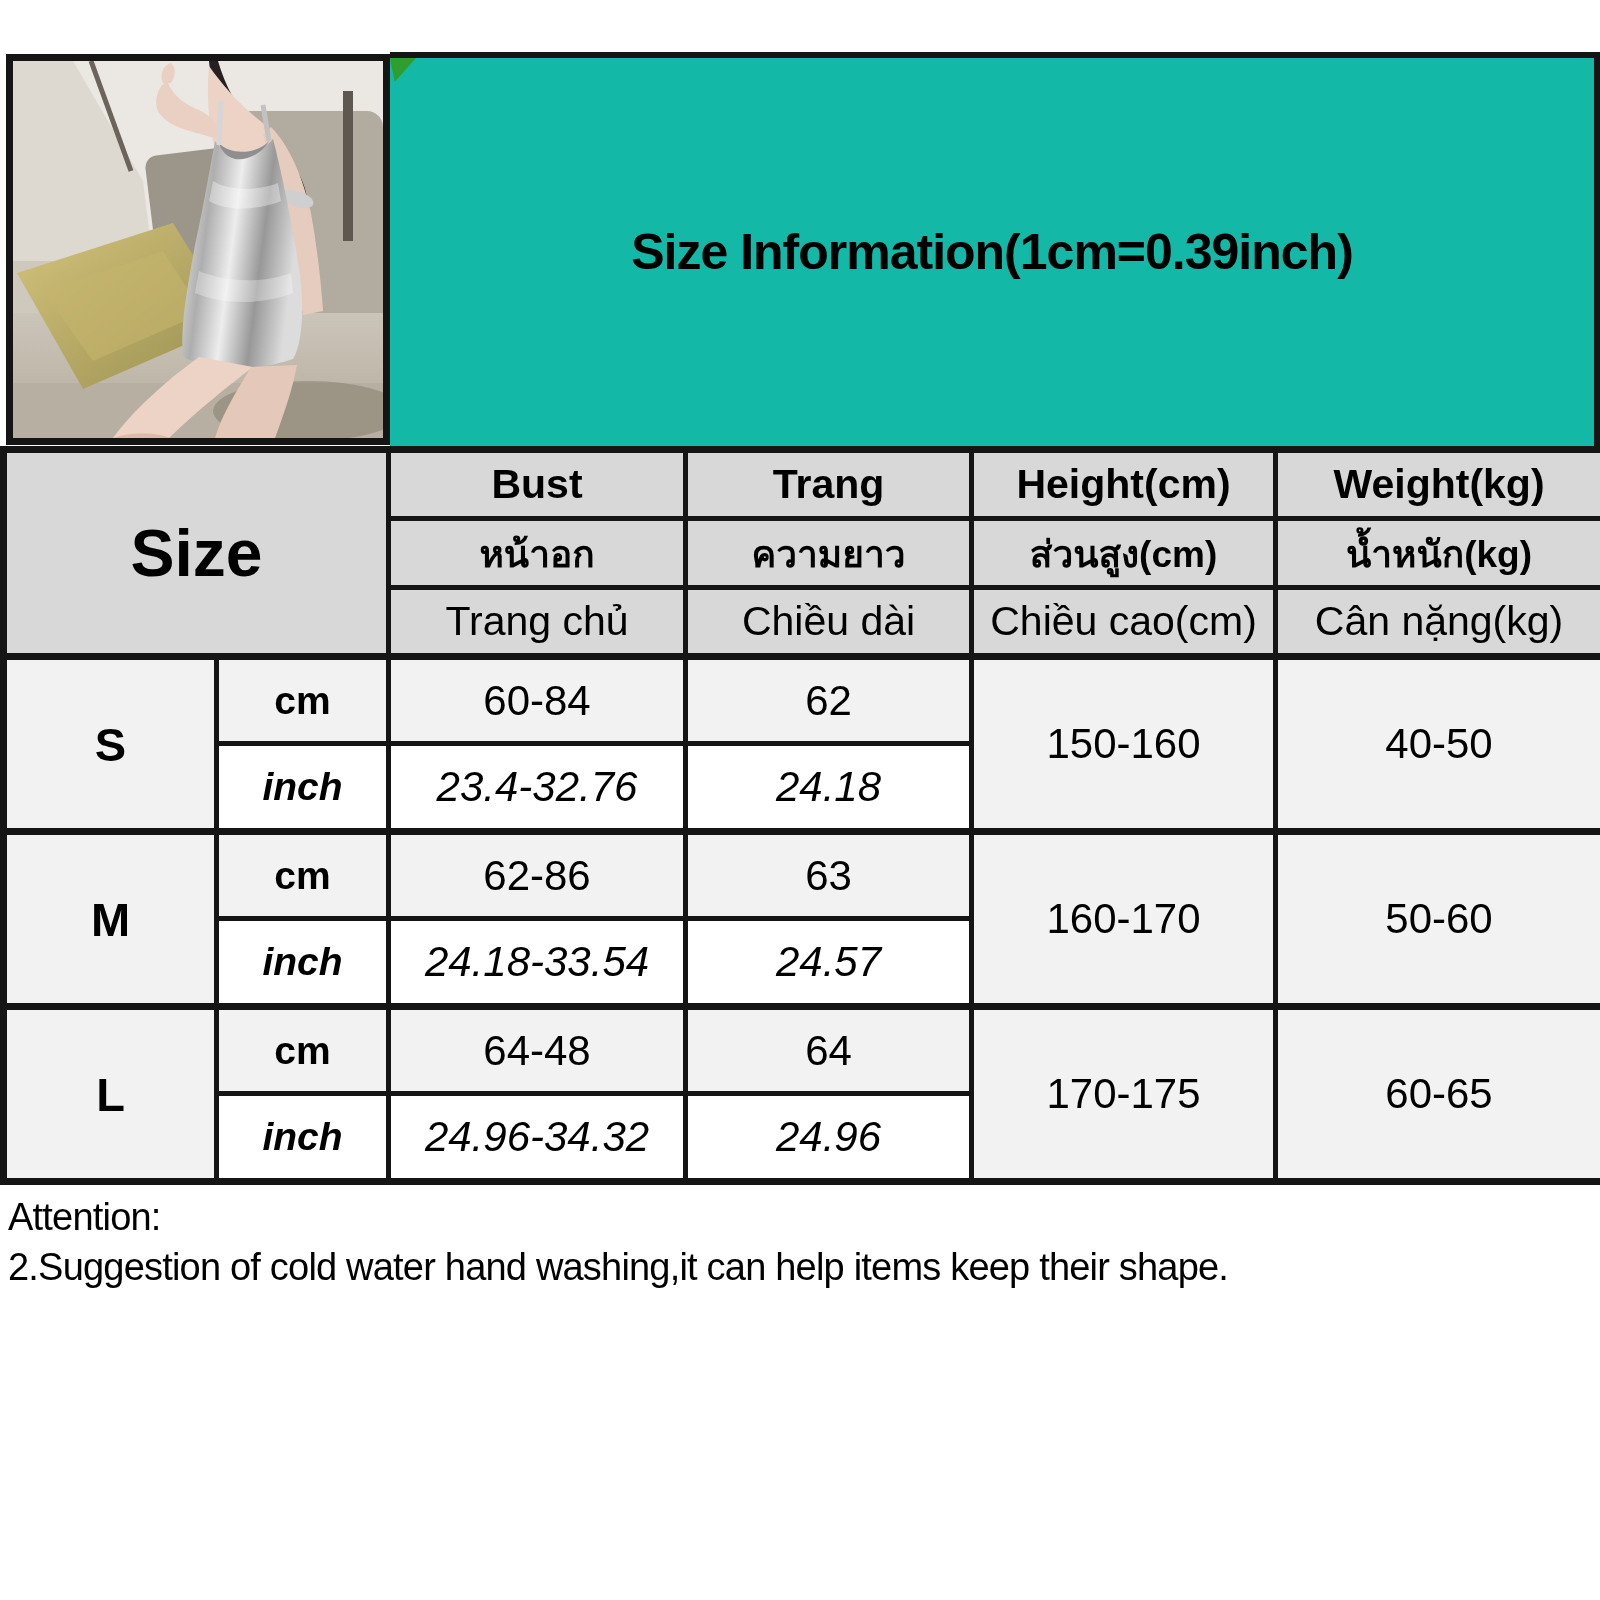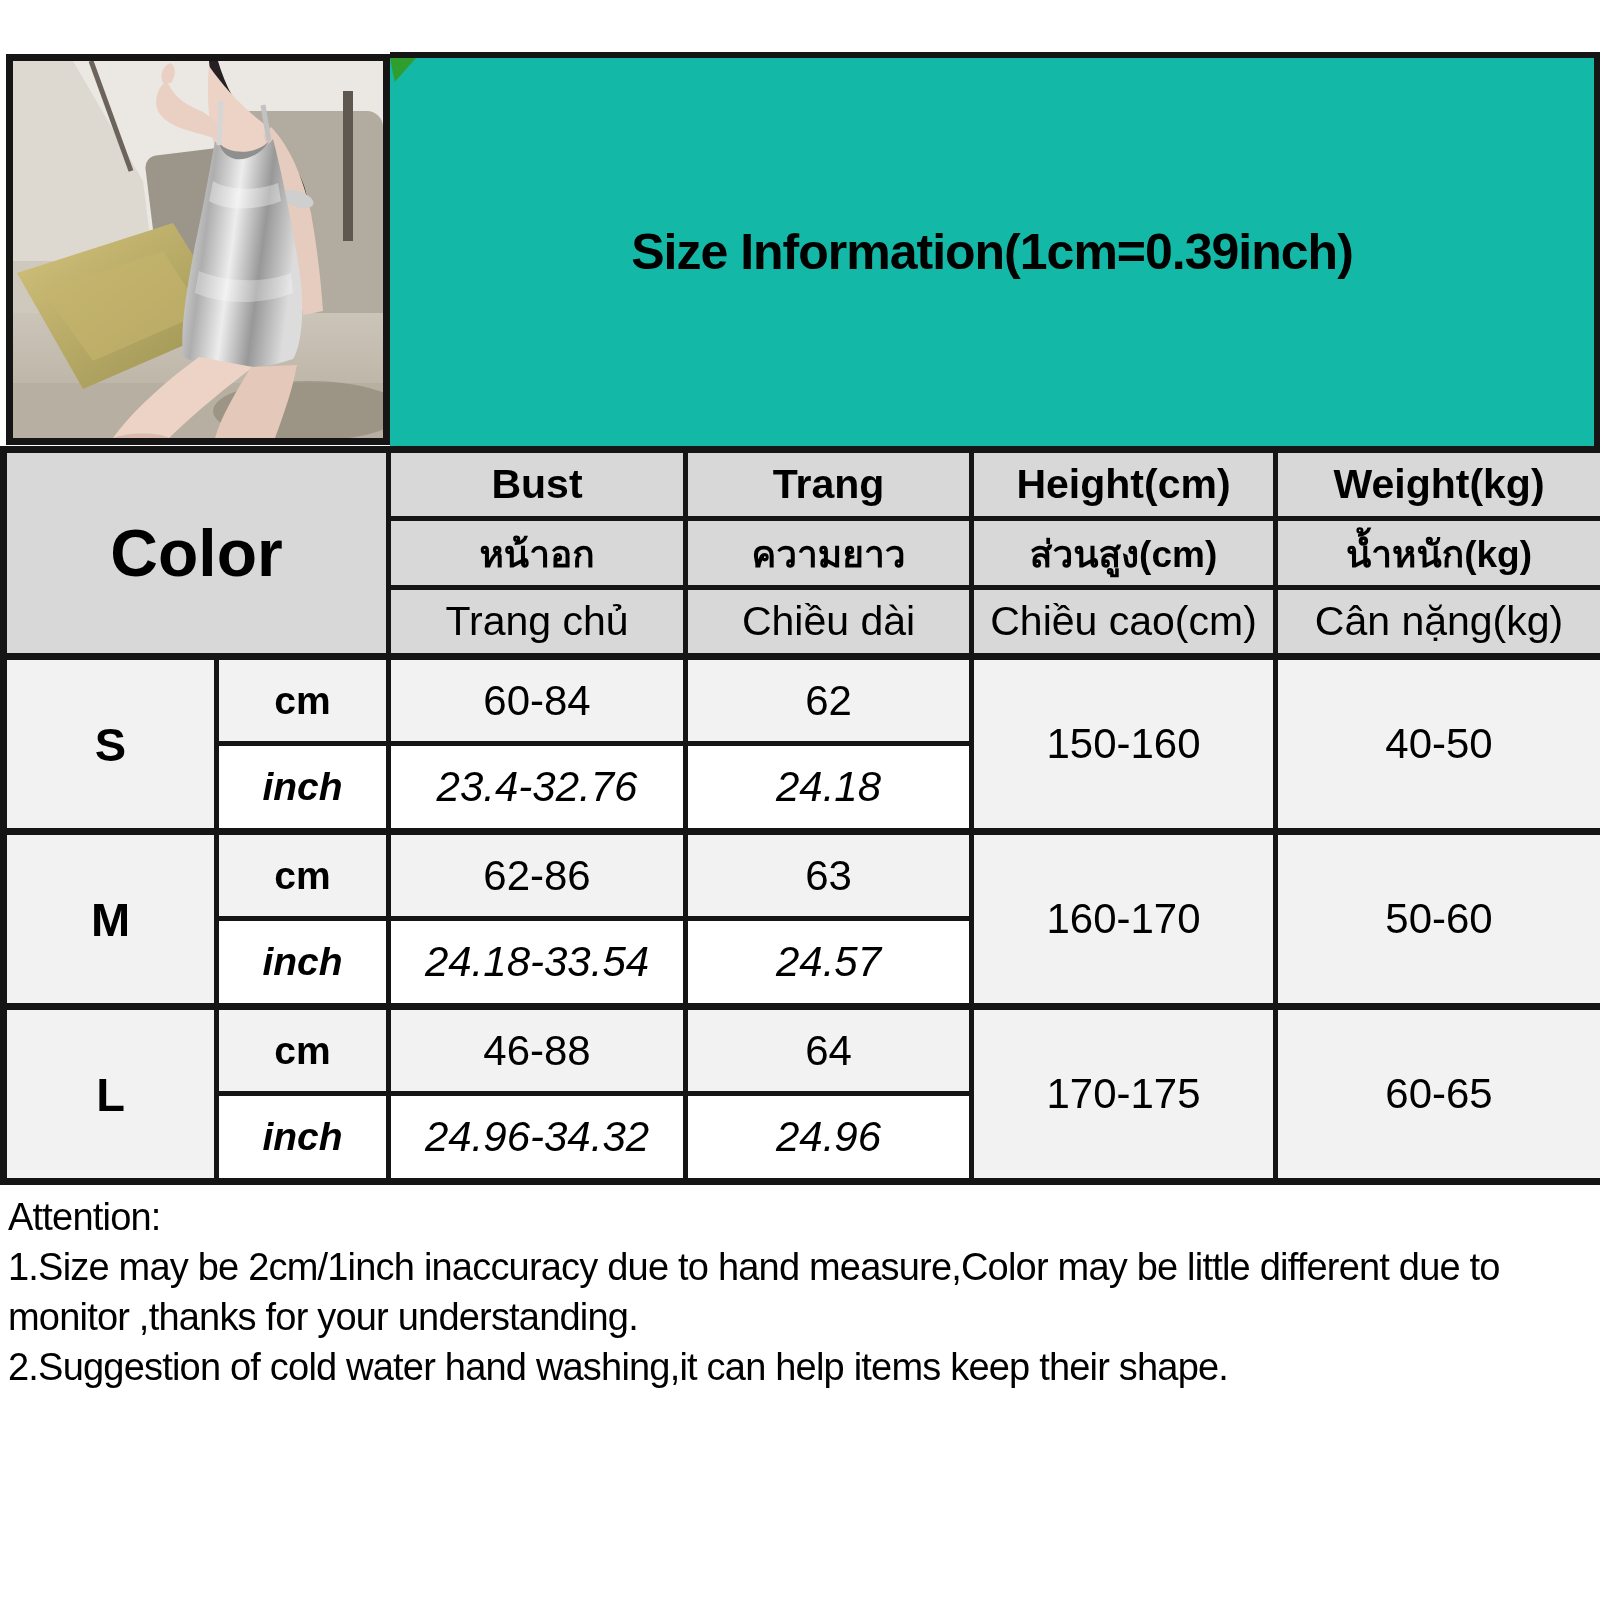--- a/index.html
+++ b/index.html
@@ -137,21 +137,21 @@
     <colgroup>
       <col style="width:213px">
         <col style="width:172px">
         <col style="width:297px">
       <col style="width:286px">
         <col style="width:304px">
         <col style="width:328px">
     </colgroup>
     <tbody>
       <tr class="hrow">
-        <td class="size-big" colspan="2" rowspan="3">Color</td>
+        <td class="size-big" colspan="2" rowspan="3">Size</td>
         <td class="hdr">Bust</td>
         <td class="hdr">Trang</td>
         <td class="hdr">Height(cm)</td>
         <td class="hdr">Weight(kg)</td>
       </tr>
       <tr class="hrow">
         <td class="hdr-th">หน้าอก</td>
         <td class="hdr-th">ความยาว</td>
         <td class="hdr-th">ส่วนสูง(cm)</td>
         <td class="hdr-th">น้ำหนัก(kg)</td>
@@ -187,32 +187,31 @@
       </tr>
       <tr class="row-inch">
         <td class="unit">inch</td>
         <td class="val">24.18-33.54</td>
         <td class="val">24.57</td>
       </tr>
 
       <tr class="row-cm block-start">
         <td class="size-label" rowspan="2">L</td>
         <td class="unit">cm</td>
-        <td class="val">46-88</td>
+        <td class="val">64-48</td>
         <td class="val">64</td>
         <td class="span-cell" rowspan="2">170-175</td>
         <td class="span-cell" rowspan="2">60-65</td>
       </tr>
       <tr class="row-inch">
         <td class="unit">inch</td>
         <td class="val">24.96-34.32</td>
         <td class="val">24.96</td>
       </tr>
     </tbody>
   </table>
 
   <div class="attention">
     <span class="line">Attention:</span>
-    <span class="line">1.Size may be 2cm/1inch inaccuracy due to hand measure,Color may be little different due to monitor ,thanks for your understanding.</span>
     <span class="line">2.Suggestion of cold water hand washing,it can help items keep their shape.</span>
   </div>
 
 </div>
 
 </body></html>

